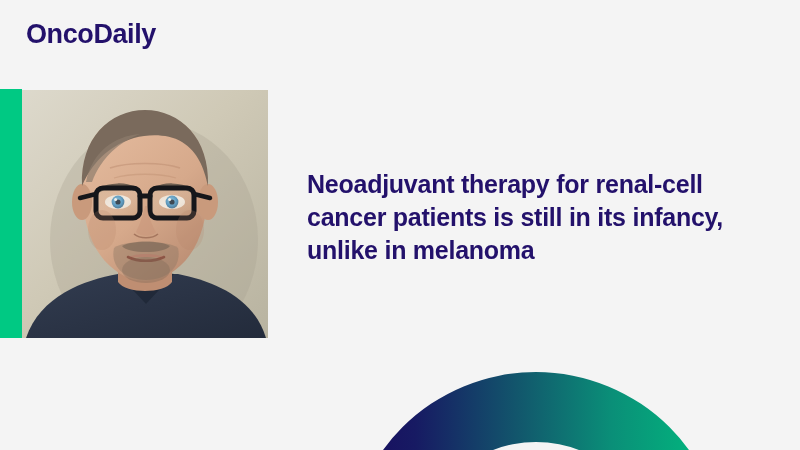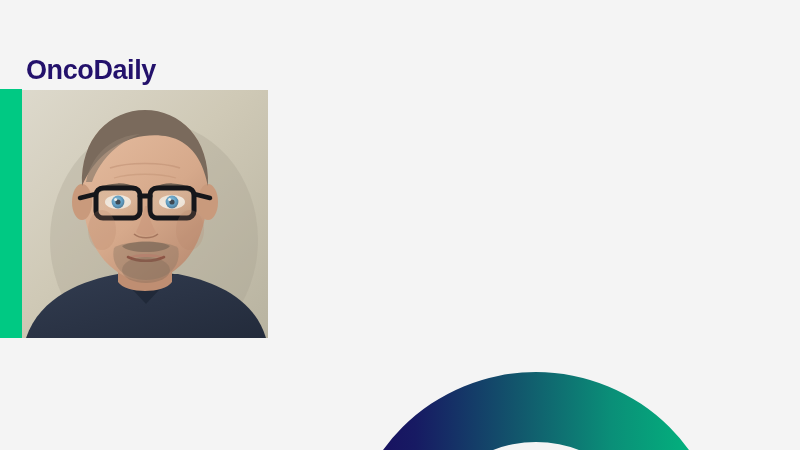--- a/index.html
+++ b/index.html
@@ -25,21 +25,20 @@
   #brand-logo {
     position: absolute;
     left: 26px;
     top: 21px;
     font-size: 27px;
     font-weight: 700;
     letter-spacing: -0.4px;
     color: #23116b;
     line-height: 1;
     white-space: nowrap;
-    margin-top: 36px;
   }
 
   
   #accent-bar {
     position: absolute;
     left: 0;
     top: 89px;
     width: 22px;
     height: 249px;
     background: #00c983;
@@ -182,20 +181,21 @@
         <path d="M106 167 C 116 163, 132 163, 142 167" fill="#b9786a" opacity="0.5"></path>
 
         <ellipse cx="124" cy="180" rx="24" ry="13" fill="#7b6757" opacity="0.35"></ellipse>
 
         <ellipse cx="80" cy="140" rx="14" ry="20" fill="#b6826a" opacity="0.22"></ellipse>
         <ellipse cx="168" cy="140" rx="14" ry="20" fill="#b6826a" opacity="0.22"></ellipse>
       </g>
     </svg>
   </div>
 
+  <div id="headline">Neoadjuvant therapy for renal-cell cancer patients is still in its infancy, unlike in melanoma</div>
 
   <div id="ring-decoration">
     <svg viewBox="0 0 800 90" xmlns="http://www.w3.org/2000/svg" aria-hidden="true">
       <defs>
         <linearGradient id="ringGrad" x1="0" y1="0" x2="1" y2="0">
           <stop offset="0%" stop-color="#190a5e"></stop>
           <stop offset="18%" stop-color="#171a63"></stop>
           <stop offset="45%" stop-color="#12566c"></stop>
           <stop offset="70%" stop-color="#0a8f78"></stop>
           <stop offset="100%" stop-color="#00bf7f"></stop>

